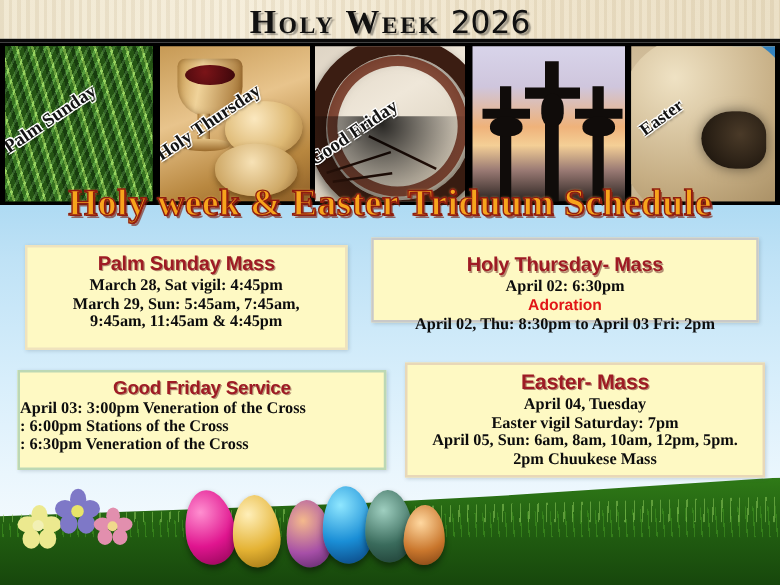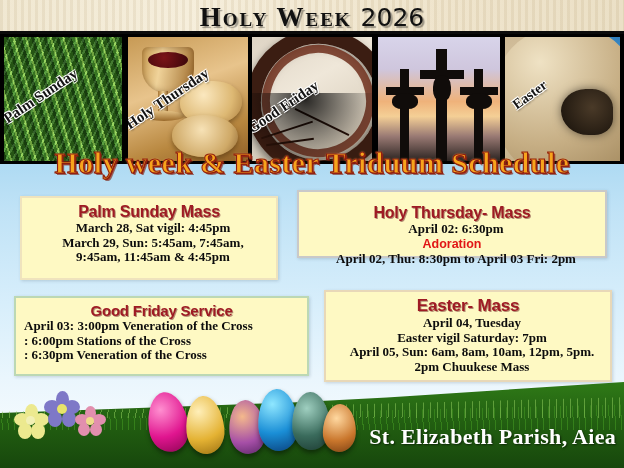--- a/index.html
+++ b/index.html
@@ -137,21 +137,21 @@
     box-shadow:1px 1px 3px rgba(60,80,100,.22);
   }
   .box h2{
     margin:0;padding:0;
     font-family:"Liberation Sans",sans-serif;
     font-weight:bold;color:#9e1b24;font-size:15px;letter-spacing:-.2px;
     text-shadow:1px 1px 0 rgba(90,10,15,.45);
   }
   .box .ln{
     font-family:"Liberation Serif",serif;
-    font-weight:bold;color:#0d0d0d;font-size:13px;line-height:14.6px;margin-left:8px;
+    font-weight:bold;color:#0d0d0d;font-size:13px;line-height:14.6px;
   }
   .box .ado{
     font-family:"Liberation Sans",sans-serif;
     font-weight:bold;color:#e11616;font-size:12.5px;line-height:15px;
   }
 
   #box-palm{left:20px;top:196px;width:258px;height:84px;border:2px solid #efe3bd;padding-top:5px;}
   #box-palm h2{font-size:16px;}
   #box-ht{left:297px;top:190px;width:310px;height:68px;border:2px solid #c9c9c9;padding-top:12px;}
   #box-ht h2{font-size:16px;}
@@ -328,15 +328,14 @@
        background:radial-gradient(circle at 36% 26%,#ffefb9,#e4b233 58%,#9b7012);"></div>
   <div class="egg" style="left:229px;top:400px;width:36px;height:54px;transform:rotate(-6deg);
        background:radial-gradient(circle at 40% 30%,#f4b98c,#a64fa7 60%,#5a2667);"></div>
   <div class="egg" style="left:258px;top:389px;width:40px;height:62px;transform:rotate(-3deg);
        background:radial-gradient(circle at 38% 24%,#8fe7ff,#1a8ed6 55%,#0a3f7a);"></div>
   <div class="egg" style="left:292px;top:392px;width:38px;height:58px;transform:rotate(-2deg);
        background:radial-gradient(circle at 40% 28%,#9fcfc0,#3a6b5c 58%,#1d3c33);"></div>
   <div class="egg" style="left:323px;top:404px;width:33px;height:48px;transform:rotate(2deg);
        background:radial-gradient(circle at 40% 30%,#ffd8a0,#c9762c 58%,#7a3f13);"></div>
 
-  <div class="footer-text">St. Elizabeth Parish, Aiea</div>
 
 </div>
 
 </body></html>

